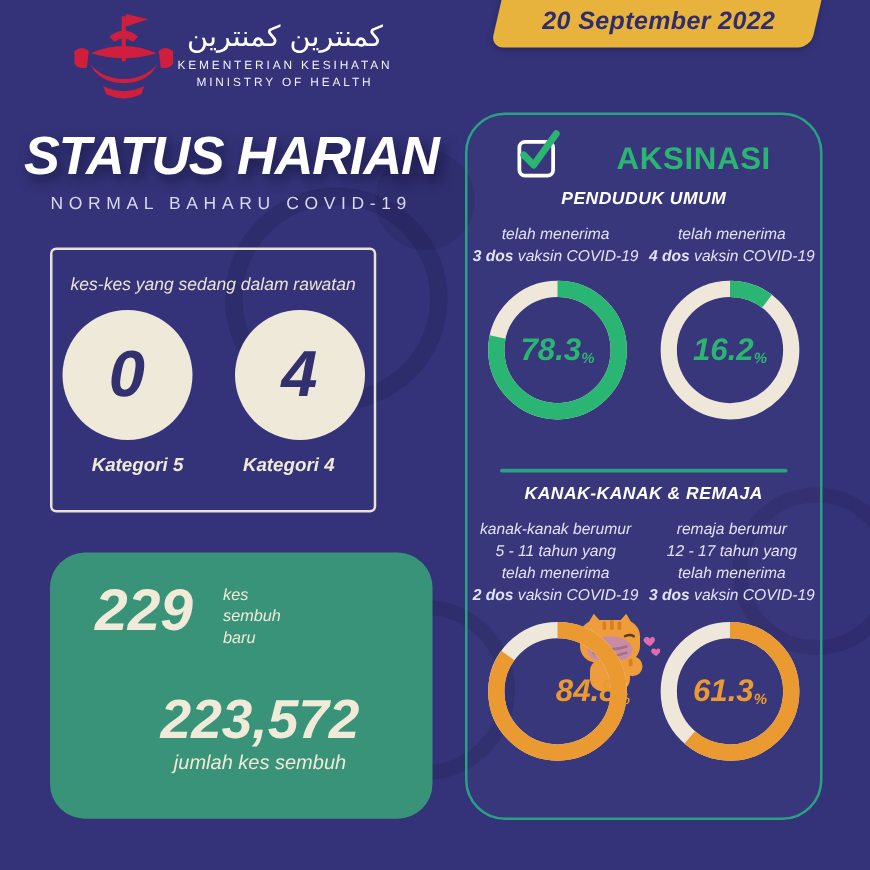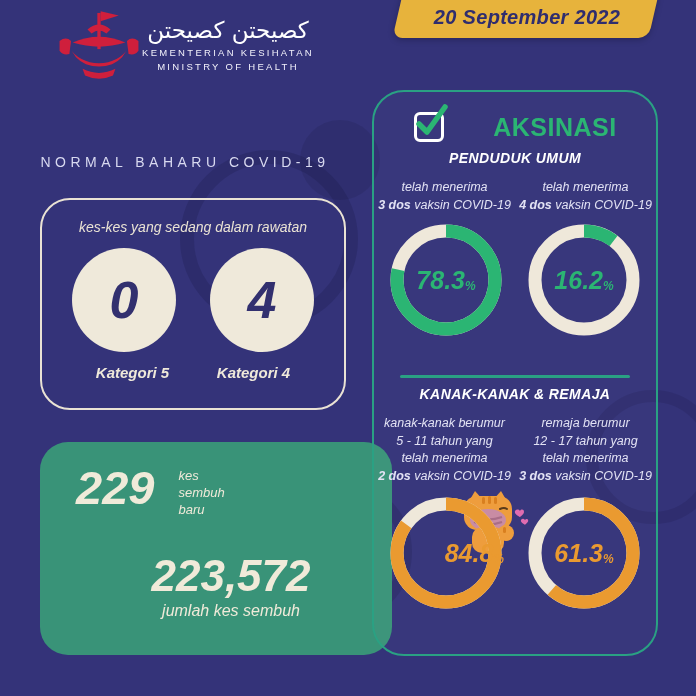--- a/index.html
+++ b/index.html
@@ -25,33 +25,33 @@
   .date-badge-inner{transform:skewX(13deg);display:block;text-align:center;padding-top:16px;
               font-size:20px;font-weight:bold;font-style:italic;color:#2f2d6e;letter-spacing:.3px;}
 
   .main-title{position:absolute;left:18px;top:104px;width:334px;text-align:center;color:#fff;
               font-size:43px;font-weight:bold;font-style:italic;letter-spacing:-1px;line-height:1;
               text-shadow:3px 5px 10px rgba(5,5,30,.55);}
   .sub-title{position:absolute;left:18px;top:154px;width:334px;text-align:center;color:#d8d9f0;
              font-size:14px;letter-spacing:4.5px;}
 
   
-  .treat-box{position:absolute;left:40px;top:198px;width:306px;height:212px;box-sizing:border-box;
-             border:2px solid #eae3d4;border-radius:30px;}
+  .treat-box{position:absolute;left:40px;top:198px;width:261px;height:212px;box-sizing:border-box;
+             border:2px solid #eae3d4;border-radius:5px;}
   .treat-title{margin-top:19px;text-align:center;font-style:italic;font-size:14px;color:#eae3d4;}
   .treat-circles{position:absolute;left:0;right:0;top:48px;display:flex;justify-content:center;gap:34px;}
   .num-circle{width:104px;height:104px;border-radius:50%;background:#efe9da;display:flex;
               align-items:center;justify-content:center;font-size:52px;font-weight:bold;
               font-style:italic;color:#32306f;}
   .treat-labels{position:absolute;left:0;right:0;top:164px;display:flex;justify-content:center;gap:17px;}
   .treat-labels span{width:104px;text-align:center;font-weight:bold;font-style:italic;
                      font-size:15px;color:#efe9da;}
 
   
-  .recover-box{position:absolute;left:40px;top:442px;width:352px;height:213px;background:#399378;
+  .recover-box{position:absolute;left:40px;top:442px;width:306px;height:213px;background:#399378;
                border-radius:28px;color:#f0ead9;}
   .new-row{position:absolute;left:36px;top:22px;display:flex;}
   .new-value{font-size:47px;font-weight:bold;font-style:italic;line-height:1;}
   .new-label{margin-left:24px;margin-top:4px;font-style:italic;font-size:13px;line-height:1.3;}
   .total-row{position:absolute;left:0;right:12px;top:112px;text-align:center;padding-left:42px;}
   .total-value{font-size:44px;font-weight:bold;font-style:italic;line-height:1;}
   .total-label{margin-top:4px;font-style:italic;font-size:16px;}
 
   
   .vax-panel{position:absolute;left:372px;top:90px;width:286px;height:566px;box-sizing:border-box;
@@ -93,29 +93,30 @@
       <path d="M52,4 L74,9 L52,16 Z"></path>
       <path d="M36,26 Q50,14 64,26 L59,31 Q50,24 41,31 Z"></path>
       <path d="M18,42 Q50,28 82,42 Q50,52 18,42 Z"></path>
       <path d="M14,48 A40,34 0 0 0 86,48 L78,60 A34,26 0 0 1 22,60 Z"></path>
       <path d="M2,40 Q10,34 16,40 L14,56 Q6,58 2,52 Z"></path>
       <path d="M98,40 Q90,34 84,40 L86,56 Q94,58 98,52 Z"></path>
       <path d="M30,74 Q50,84 70,74 L67,82 Q50,90 33,82 Z"></path>
     </g>
   </svg>
   <div class="logo-text">
-    <div class="logo-jawi">كصيحتن كصيحتن</div>
+    <div class="logo-jawi">كمنترين كمنترين</div>
     <div class="logo-l1">KEMENTERIAN KESIHATAN</div>
     <div class="logo-l2">MINISTRY OF HEALTH</div>
   </div>
 
   <div class="date-badge">
     <span class="date-badge-inner">20 September 2022</span>
   </div>
 
+  <div class="main-title">STATUS HARIAN</div>
   <div class="sub-title">NORMAL BAHARU COVID-19</div>
 
   <div class="treat-box">
     <div class="treat-title">kes-kes yang sedang dalam rawatan</div>
     <div class="treat-circles">
       <div class="num-circle">0</div>
       <div class="num-circle">4</div>
     </div>
     <div class="treat-labels">
       <span>Kategori 5</span>

